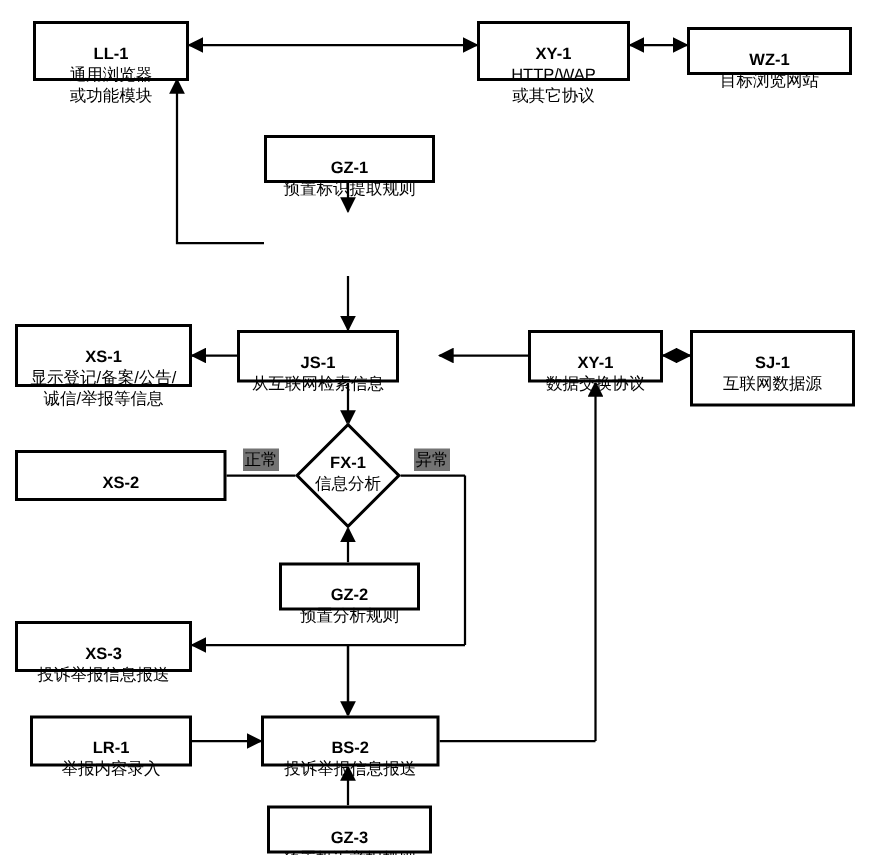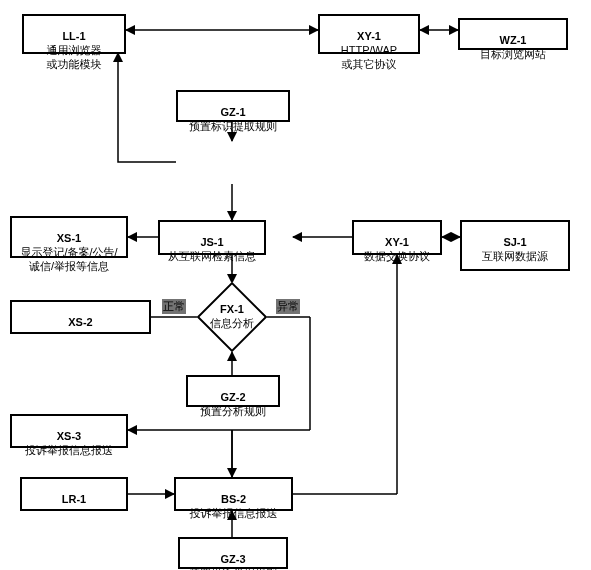--- a/index.html
+++ b/index.html
@@ -179,20 +179,21 @@
     <div>预置分析规则</div>
   </div>
 
   <div class="box" style="left:10px; top:414px; width:118px; height:34px;">
     <div class="code">XS-3</div>
     <div>投诉举报信息报送</div>
   </div>
 
   <div class="box" style="left:20px; top:477px; width:108px; height:34px;">
     <div class="code">LR-1</div>
+    <div>举报内容录入</div>
   </div>
 
   <div class="box" style="left:174px; top:477px; width:119px; height:34px;">
     <div class="code">BS-2</div>
     <div>投诉举报信息报送</div>
   </div>
 
   <div class="box" style="left:178px; top:537px; width:110px; height:31px;">
     <div class="code">GZ-3</div>
     <div>预置投诉举报规则</div>

